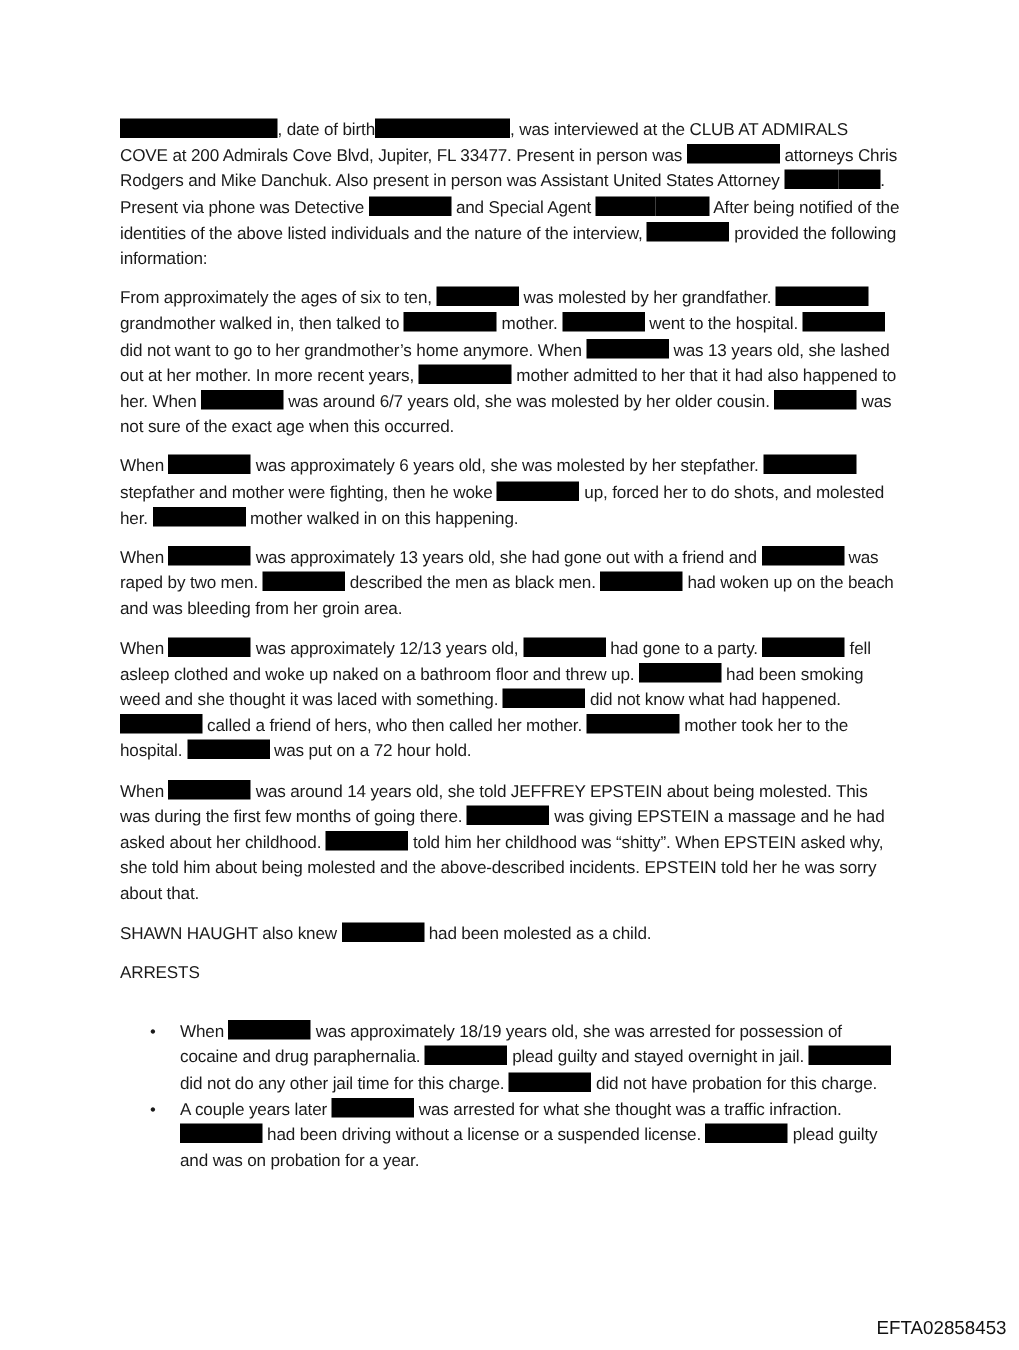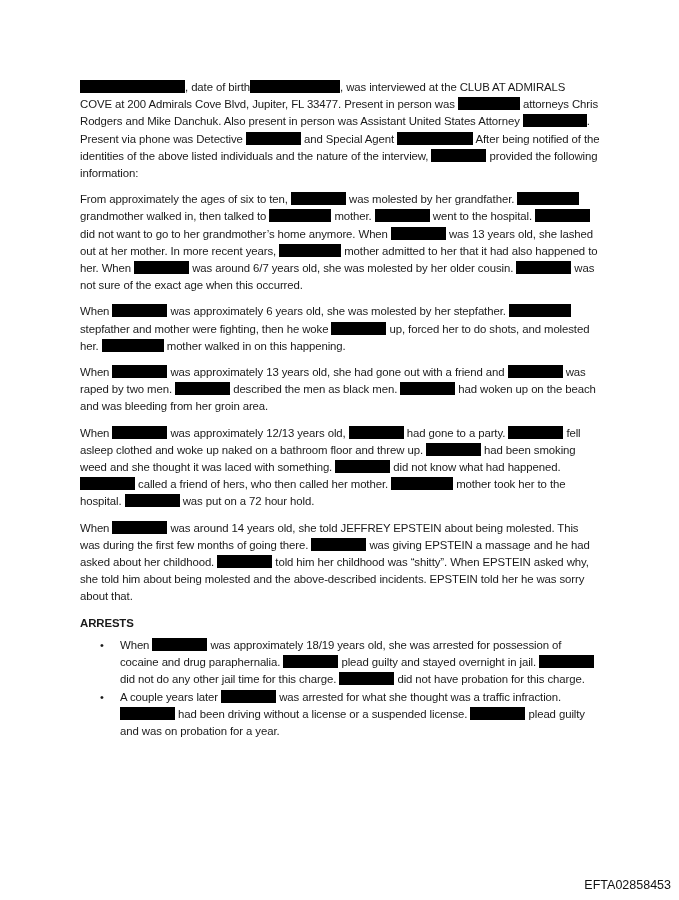--- a/index.html
+++ b/index.html
@@ -8,21 +8,21 @@
     position: absolute; left: 80px; top: 79px; width: 520px;
     font-family: "Liberation Sans", sans-serif;
     font-size: 11.4px; line-height: 17.2px; color: #1a1a1a;
     letter-spacing: -0.1px;
   }
   .para { margin: 0 0 9px 0; }
   .red {
     display: inline-block; background: #000; height: 13px;
     vertical-align: -2px;
   }
-  .heading { margin: 0 0 5px 0; font-weight: bold; }
+  .heading { margin: 0 0 22px 0; }
   ul.bullets { margin: 0; padding: 0; list-style: none; }
   ul.bullets li { position: relative; padding-left: 40px; margin: 0; }
   ul.bullets li .bullet {
     position: absolute; left: 20px; top: 0; font-size: 11px;
   }
   .footer {
     position: absolute; right: 8px; top: 878px;
     font-family: "Liberation Sans", sans-serif; font-size: 12.5px; color: #111;
   }
 </style>
@@ -30,20 +30,21 @@
 <body>
 
 <div class="page">
   <div id="paragraphs">
       <p class="para"><span class="red" style="width: 105px;"></span><span>, date of birth</span><span class="red" style="width: 90px;"></span><span>, was interviewed at the CLUB AT ADMIRALS COVE at 200 Admirals Cove Blvd, Jupiter, FL 33477.  Present in person was </span><span class="red" style="width: 62px;"></span><span> attorneys Chris Rodgers and Mike Danchuk.  Also present in person was Assistant United States Attorney </span><span class="red" style="width: 36px;"></span><span class="red" style="width: 28px;"></span><span>.  Present via phone was Detective </span><span class="red" style="width: 55px;"></span><span> and Special Agent </span><span class="red" style="width: 40px;"></span><span class="red" style="width: 36px;"></span><span>  After being notified of the identities of the above listed individuals and the nature of the interview, </span><span class="red" style="width: 55px;"></span><span> provided the following information:</span></p>
       <p class="para"><span>From approximately the ages of six to ten, </span><span class="red" style="width: 55px;"></span><span> was molested by her grandfather.  </span><span class="red" style="width: 62px;"></span><span> grandmother walked in, then talked to </span><span class="red" style="width: 62px;"></span><span> mother.  </span><span class="red" style="width: 55px;"></span><span> went to the hospital. </span><span class="red" style="width: 55px;"></span><span> did not want to go to her grandmother’s home anymore.  When </span><span class="red" style="width: 55px;"></span><span> was 13 years old, she lashed out at her mother.  In more recent years, </span><span class="red" style="width: 62px;"></span><span> mother admitted to her that it had also happened to her.  When </span><span class="red" style="width: 55px;"></span><span> was around 6/7 years old, she was molested by her older cousin.  </span><span class="red" style="width: 55px;"></span><span> was not sure of the exact age when this occurred.</span></p>
       <p class="para"><span>When </span><span class="red" style="width: 55px;"></span><span> was approximately 6 years old, she was molested by her stepfather.  </span><span class="red" style="width: 62px;"></span><span> stepfather and mother were fighting, then he woke </span><span class="red" style="width: 55px;"></span><span> up, forced her to do shots, and molested her.  </span><span class="red" style="width: 62px;"></span><span> mother walked in on this happening.</span></p>
       <p class="para"><span>When </span><span class="red" style="width: 55px;"></span><span> was approximately 13 years old, she had gone out with a friend and </span><span class="red" style="width: 55px;"></span><span> was raped by two men.  </span><span class="red" style="width: 55px;"></span><span> described the men as black men.  </span><span class="red" style="width: 55px;"></span><span> had woken up on the beach and was bleeding from her groin area.</span></p>
       <p class="para"><span>When </span><span class="red" style="width: 55px;"></span><span> was approximately 12/13 years old, </span><span class="red" style="width: 55px;"></span><span> had gone to a party.  </span><span class="red" style="width: 55px;"></span><span> fell asleep clothed and woke up naked on a bathroom floor and threw up.  </span><span class="red" style="width: 55px;"></span><span> had been smoking weed and she thought it was laced with something.  </span><span class="red" style="width: 55px;"></span><span> did not know what had happened. </span><span class="red" style="width: 55px;"></span><span> called a friend of hers, who then called her mother.  </span><span class="red" style="width: 62px;"></span><span> mother took her to the hospital.  </span><span class="red" style="width: 55px;"></span><span> was put on a 72 hour hold.</span></p>
       <p class="para"><span>When </span><span class="red" style="width: 55px;"></span><span> was around 14 years old, she told JEFFREY EPSTEIN about being molested.  This was during the first few months of going there.  </span><span class="red" style="width: 55px;"></span><span> was giving EPSTEIN a massage and he had asked about her childhood.  </span><span class="red" style="width: 55px;"></span><span> told him her childhood was “shitty”.  When EPSTEIN asked why, she told him about being molested and the above-described incidents.  EPSTEIN told her he was sorry about that.</span></p>
+      <p class="para"><span>SHAWN HAUGHT also knew </span><span class="red" style="width: 55px;"></span><span> had been molested as a child.</span></p>
     </div>
   <div class="heading">ARRESTS</div>
   <ul class="bullets" id="bullets">
       <li><span class="bullet">•</span><span>When </span><span class="red" style="width: 55px;"></span><span> was approximately 18/19 years old, she was arrested for possession of cocaine and drug paraphernalia.  </span><span class="red" style="width: 55px;"></span><span> plead guilty and stayed overnight in jail. </span><span class="red" style="width: 55px;"></span><span> did not do any other jail time for this charge.  </span><span class="red" style="width: 55px;"></span><span> did not have probation for this charge.</span></li>
       <li><span class="bullet">•</span><span>A couple years later </span><span class="red" style="width: 55px;"></span><span> was arrested for what she thought was a traffic infraction. </span><span class="red" style="width: 55px;"></span><span> had been driving without a license or a suspended license.  </span><span class="red" style="width: 55px;"></span><span> plead guilty and was on probation for a year.</span></li>
     </ul>
 </div>
 
 <div class="footer">EFTA02858453</div>
 

